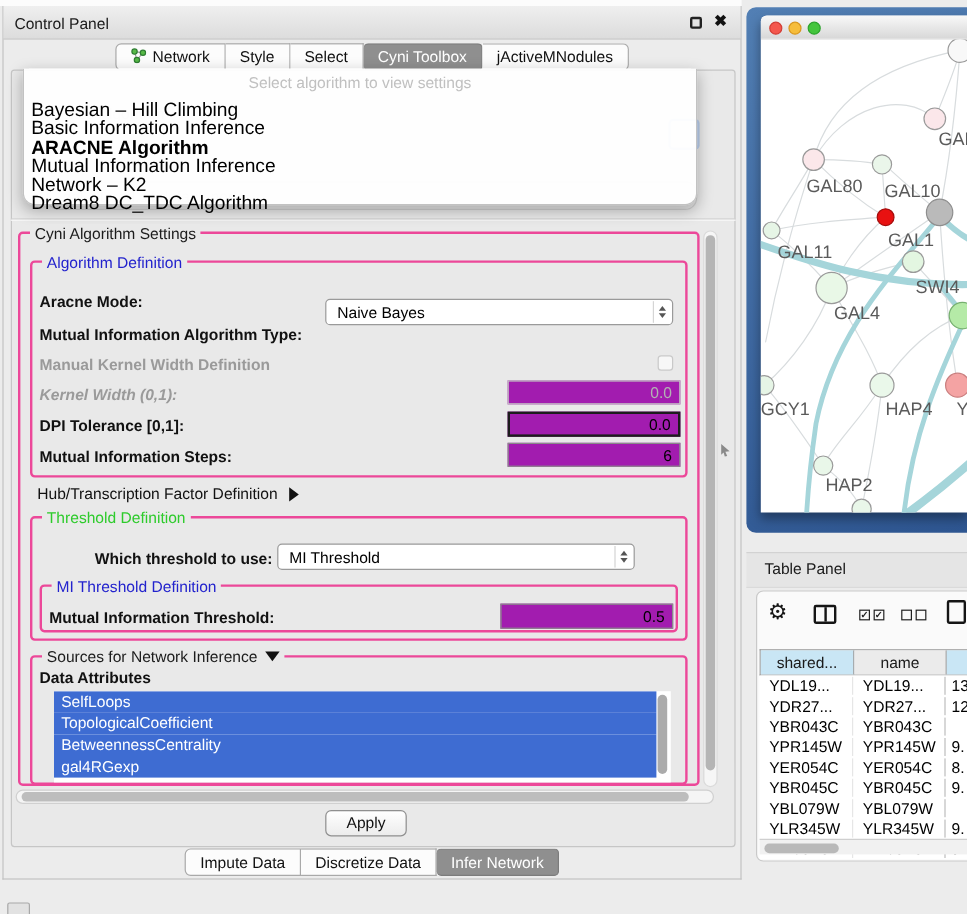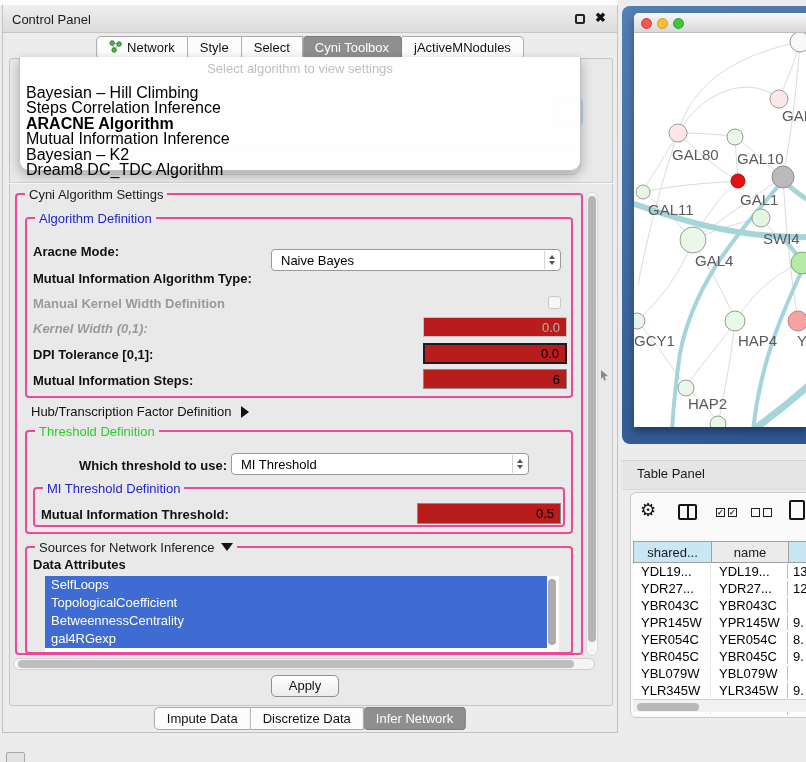--- a/index.html
+++ b/index.html
@@ -46,21 +46,21 @@
   .lbl { position:absolute; font-size:13px; font-weight:bold; color:#111; white-space:nowrap; }
   .lbl.dim { color:#9a9a9a; }
   .lbl.plain { font-weight:normal; }
 
   .combo { position:absolute; height:22px; background:#fff; border:1px solid #9a9a9a; border-radius:4px; }
   .combo .val { position:absolute; left:9px; top:3px; font-size:13px; color:#000; }
   .stepper { position:absolute; right:1px; top:1px; bottom:1px; width:15px; border-left:1px solid #d5d5d5; display:flex; flex-direction:column; align-items:center; justify-content:center; gap:2px; }
   .tri-up { width:0; height:0; border-left:3.5px solid transparent; border-right:3.5px solid transparent; border-bottom:4px solid #555; }
   .tri-down { width:0; height:0; border-left:3.5px solid transparent; border-right:3.5px solid transparent; border-top:4px solid #555; }
 
-  .field { position:absolute; background:#b91c1c; border:1px solid #8a8a8a; }
+  .field { position:absolute; background:#a21caf; border:1px solid #8a8a8a; }
   .field .v { position:absolute; right:6px; top:2px; font-size:13px; color:#000; }
   .field.dim { border-color:#c2c2c2; }
   .field.dim .v { color:#b3b3b3; }
   .field.strong { border:2px solid #1c1c1c; }
   .field.strong .v { top:1px; }
 
   .cb { position:absolute; width:13px; height:13px; border:1px solid #c9c9c9; border-radius:3px; background:#f7f7f7; }
 
   .arrow-right { display:inline-block; width:0; height:0; border-top:6px solid transparent; border-bottom:6px solid transparent; border-left:8px solid #111; margin-left:10px; vertical-align:-2px; }
   .arrow-down { display:inline-block; width:0; height:0; border-left:6px solid transparent; border-right:6px solid transparent; border-top:8px solid #111; margin-left:6px; vertical-align:1px; }
@@ -153,24 +153,24 @@
 
     <span class="ghost-label" style="left:22px; top:82px;">Inference Algorithm</span>
     <div class="ghost-combo" style="left:554px; top:94px; width:26px; height:26px;"></div>
     <div class="ghost-box" style="left:36px; top:146px; width:542px; height:24px;">gal-filtered.sif default node</div>
     <div class="sep-line" style="left:6px; top:177px; width:604px;"></div>
 
     <div class="popup">
       <div class="popup-header">Select algorithm to view settings</div>
       <div class="algo-list">
           <div class="algo">Bayesian – Hill Climbing</div>
-          <div class="algo">Steps Correlation Inference</div>
+          <div class="algo">Basic Information Inference</div>
           <div class="algo b">ARACNE Algorithm</div>
           <div class="algo">Mutual Information Inference</div>
-          <div class="algo">Bayesian – K2</div>
+          <div class="algo">Network – K2</div>
           <div class="algo">Dream8 DC_TDC Algorithm</div>
         </div>
     </div>
 
     <div class="group" style="left:12px; top:188px; width:568px; height:462px;">
       <span class="gtitle dark">Cyni Algorithm Settings</span>
     </div>
 
     <div class="group" style="left:22px; top:212px; width:548px; height:181px;">
       <span class="gtitle blue">Algorithm Definition</span>

